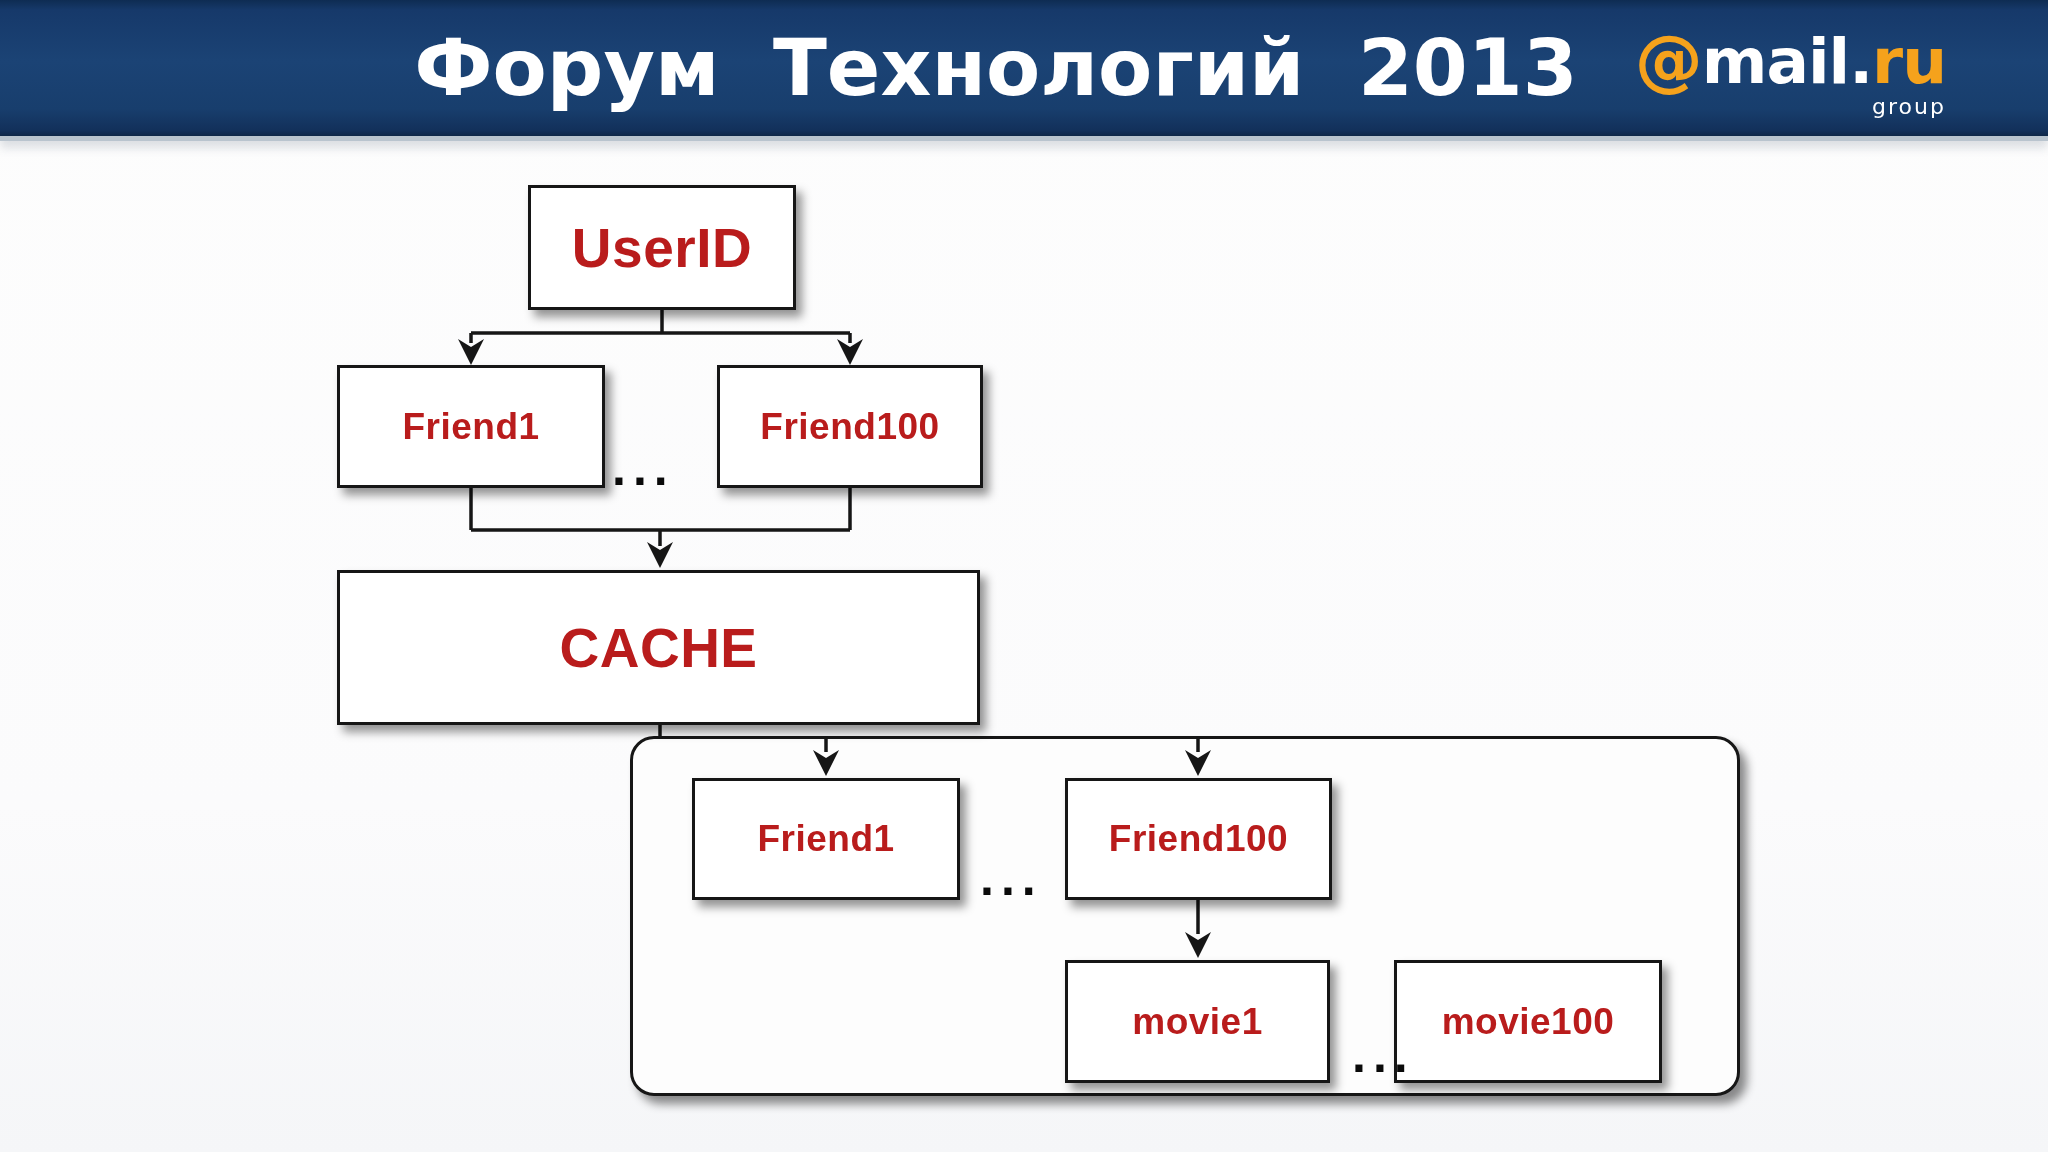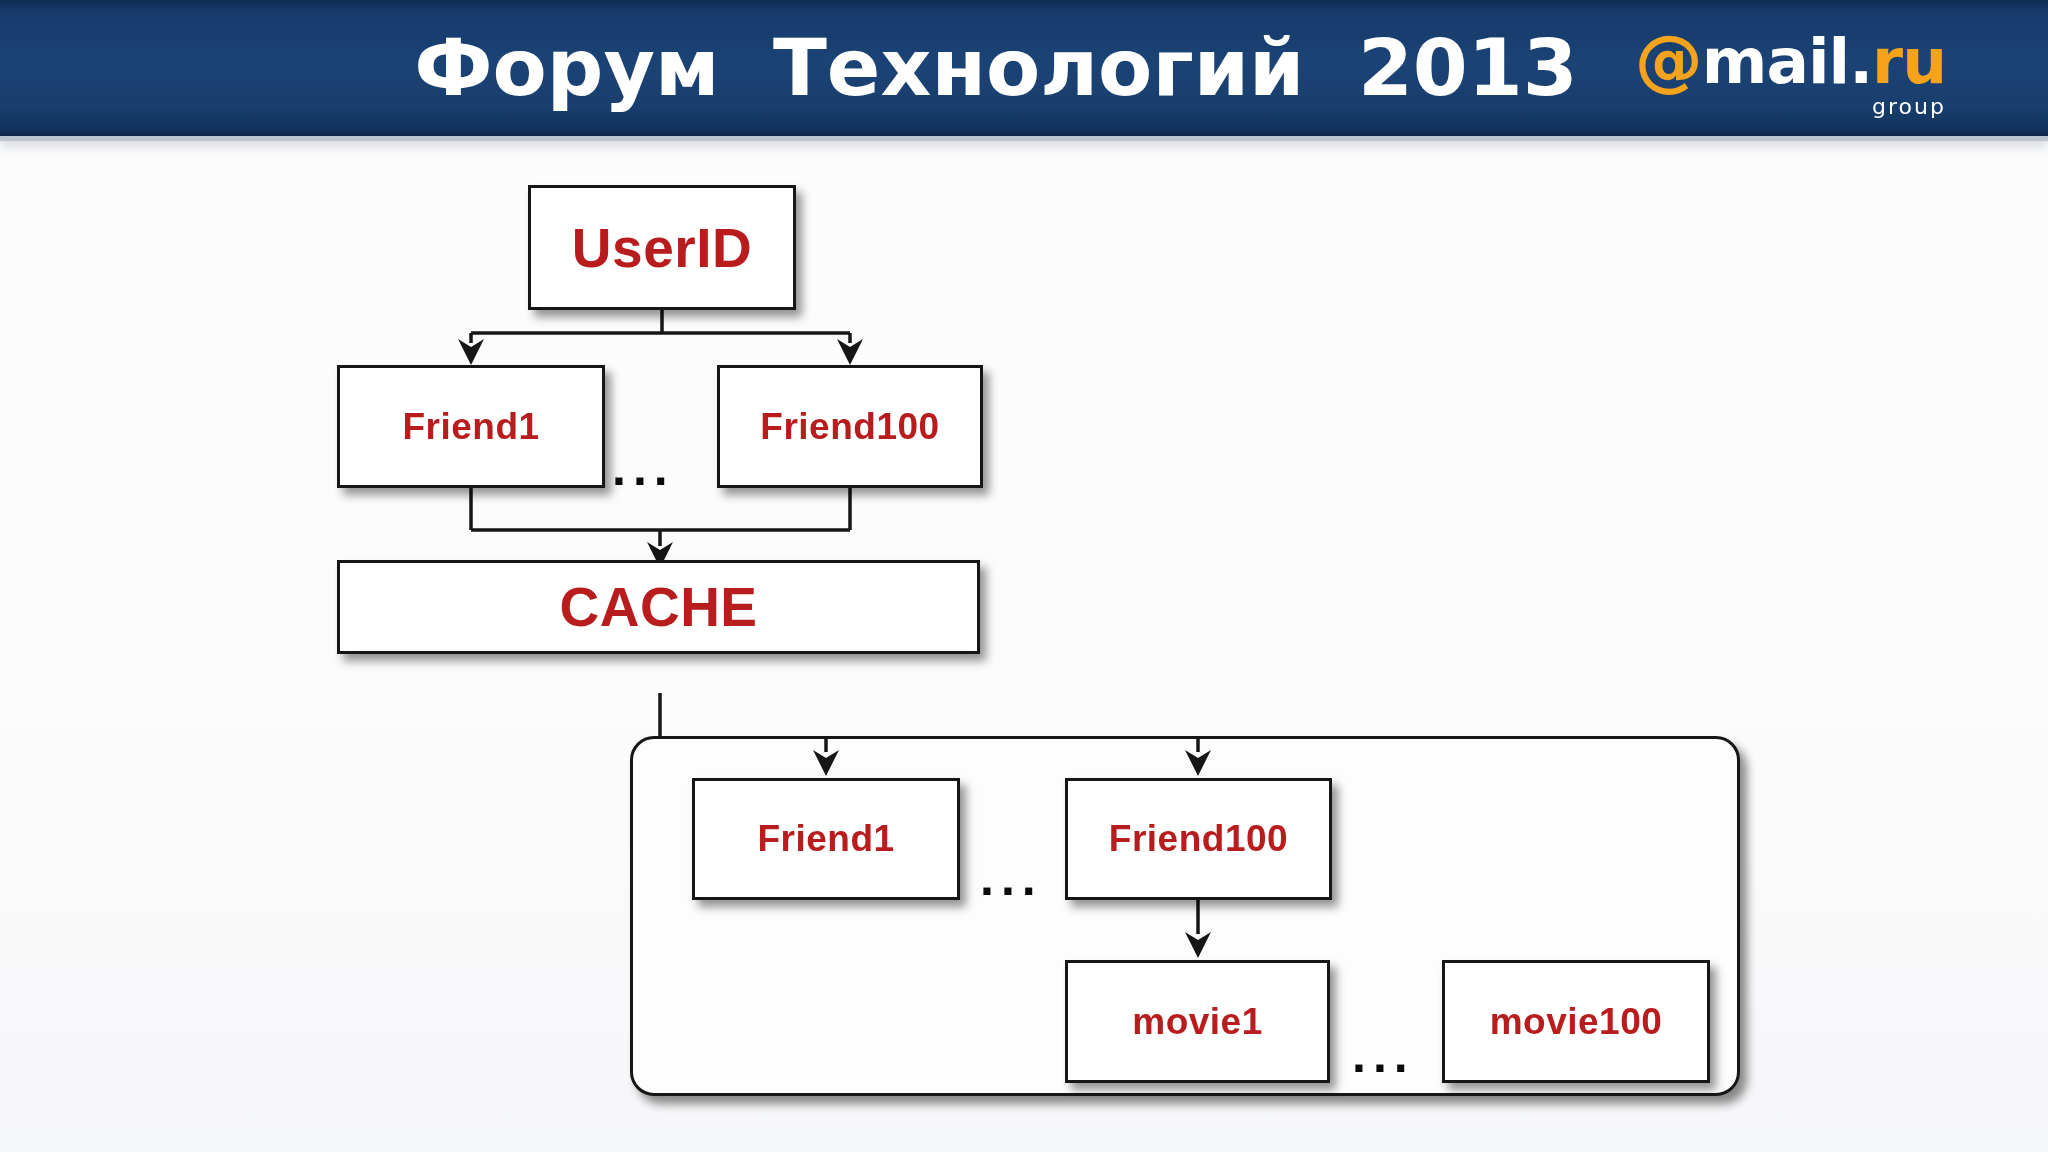--- a/index.html
+++ b/index.html
@@ -91,25 +91,25 @@
     color: #b91c1c;
     font-weight: 700;
     letter-spacing: 0.5px;
   }
   .n-md { font-size: 37px; }
   .n-lg { font-size: 55px; }
 
   .node-userid        { left: 528px;  top: 37px;  width: 268px;  height: 125px; }
   .node-friend1       { left: 337px;  top: 217px; width: 268px;  height: 123px; }
   .node-friend100     { left: 717px;  top: 217px; width: 266px;  height: 123px; }
-  .node-cache         { left: 337px;  top: 412px; width: 643px;  height: 94px; }
+  .node-cache         { left: 337px;  top: 422px; width: 643px;  height: 155px; }
   .node-cfriend1      { left: 692px;  top: 630px; width: 268px;  height: 122px; }
   .node-cfriend100    { left: 1065px; top: 630px; width: 267px;  height: 122px; }
   .node-movie1        { left: 1065px; top: 812px; width: 265px;  height: 123px; }
-  .node-movie100      { left: 1442px; top: 812px; width: 268px;  height: 123px; }
+  .node-movie100      { left: 1394px; top: 812px; width: 268px;  height: 123px; }
 
   .cache-container {
     position: absolute;
     left: 630px; top: 588px;
     width: 1110px; height: 360px;
     box-sizing: border-box;
     background: #fdfdfd;
     border: 3px solid #161616;
     border-radius: 24px;
     box-shadow: 7px 8px 10px rgba(0,0,0,0.45);

